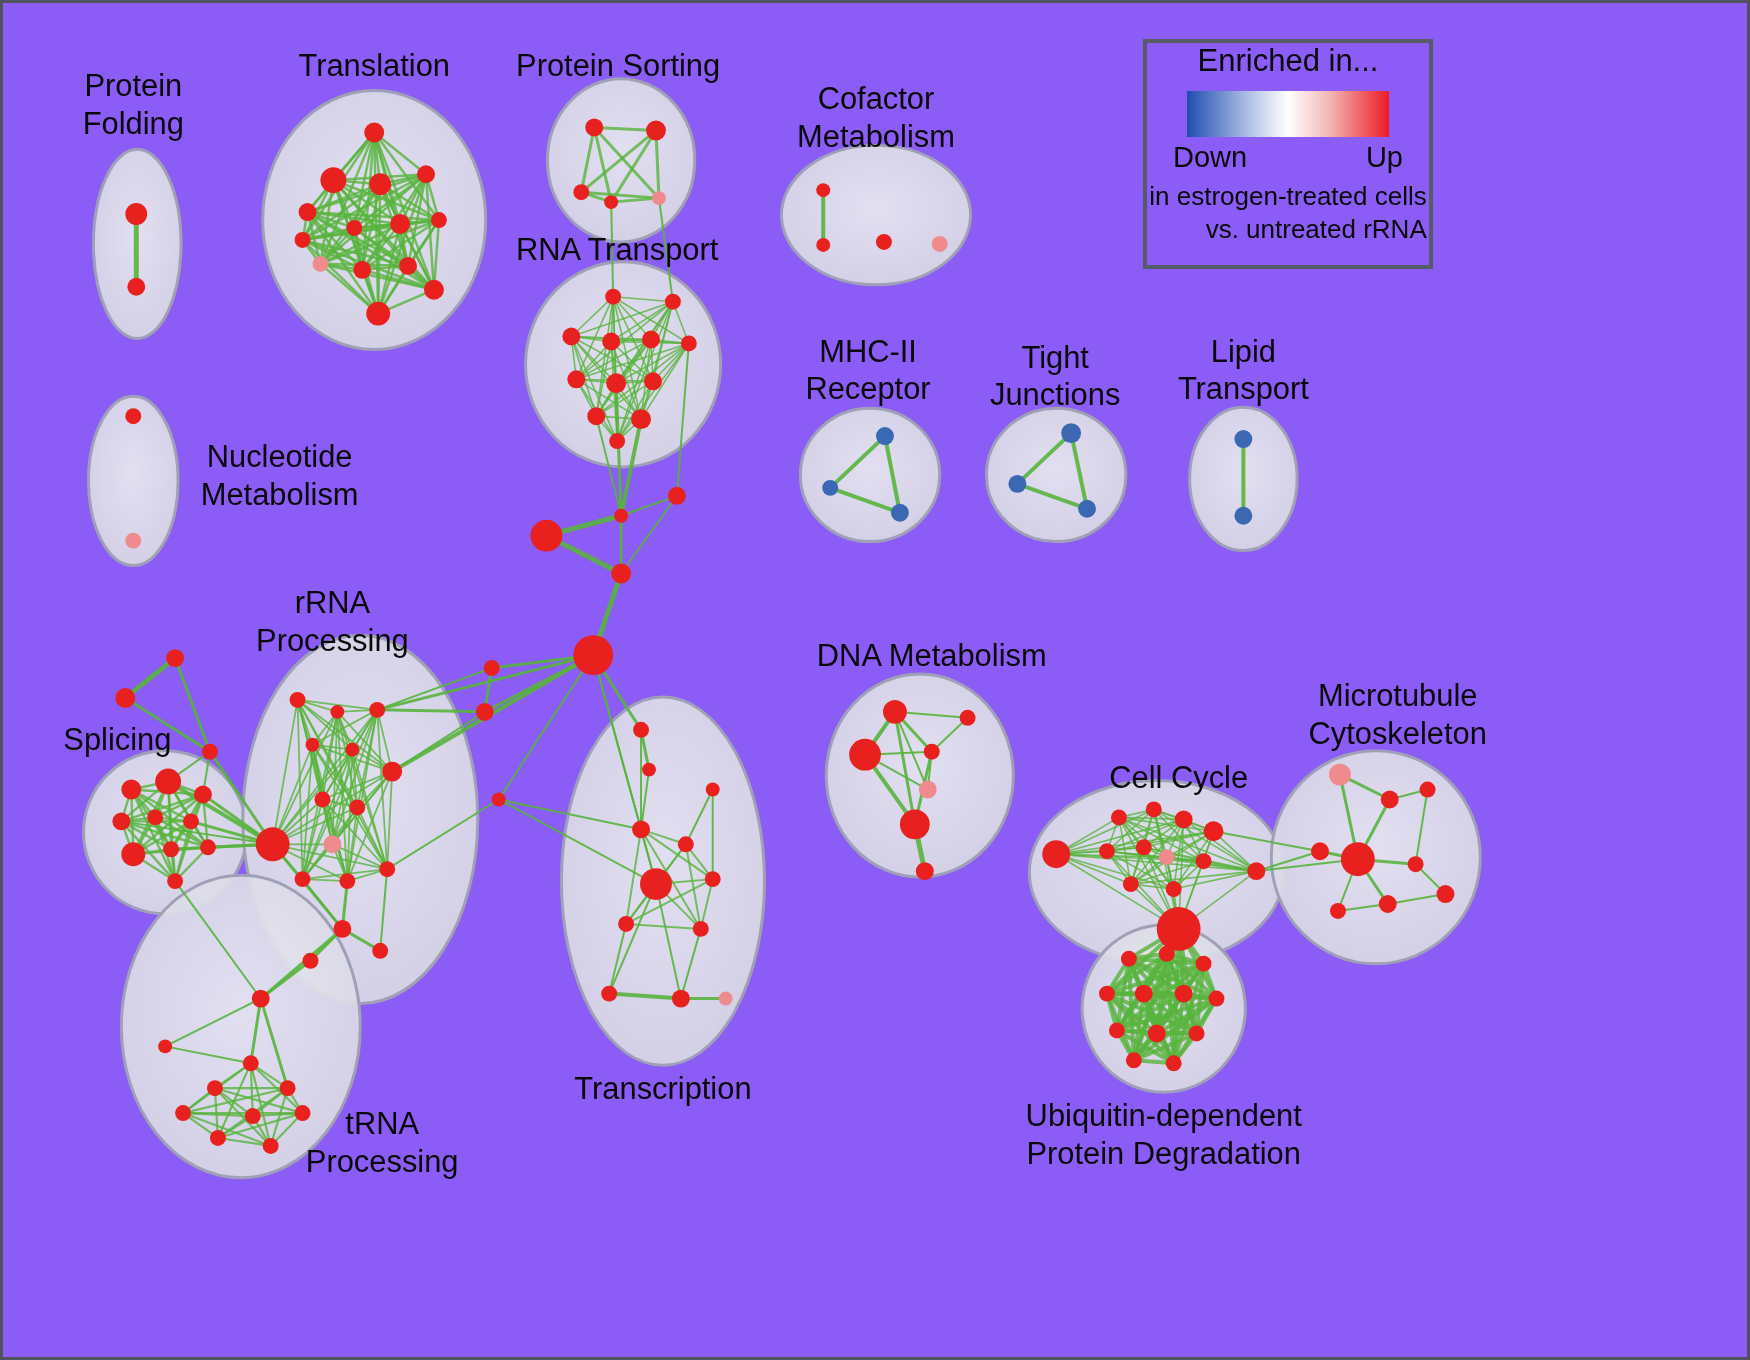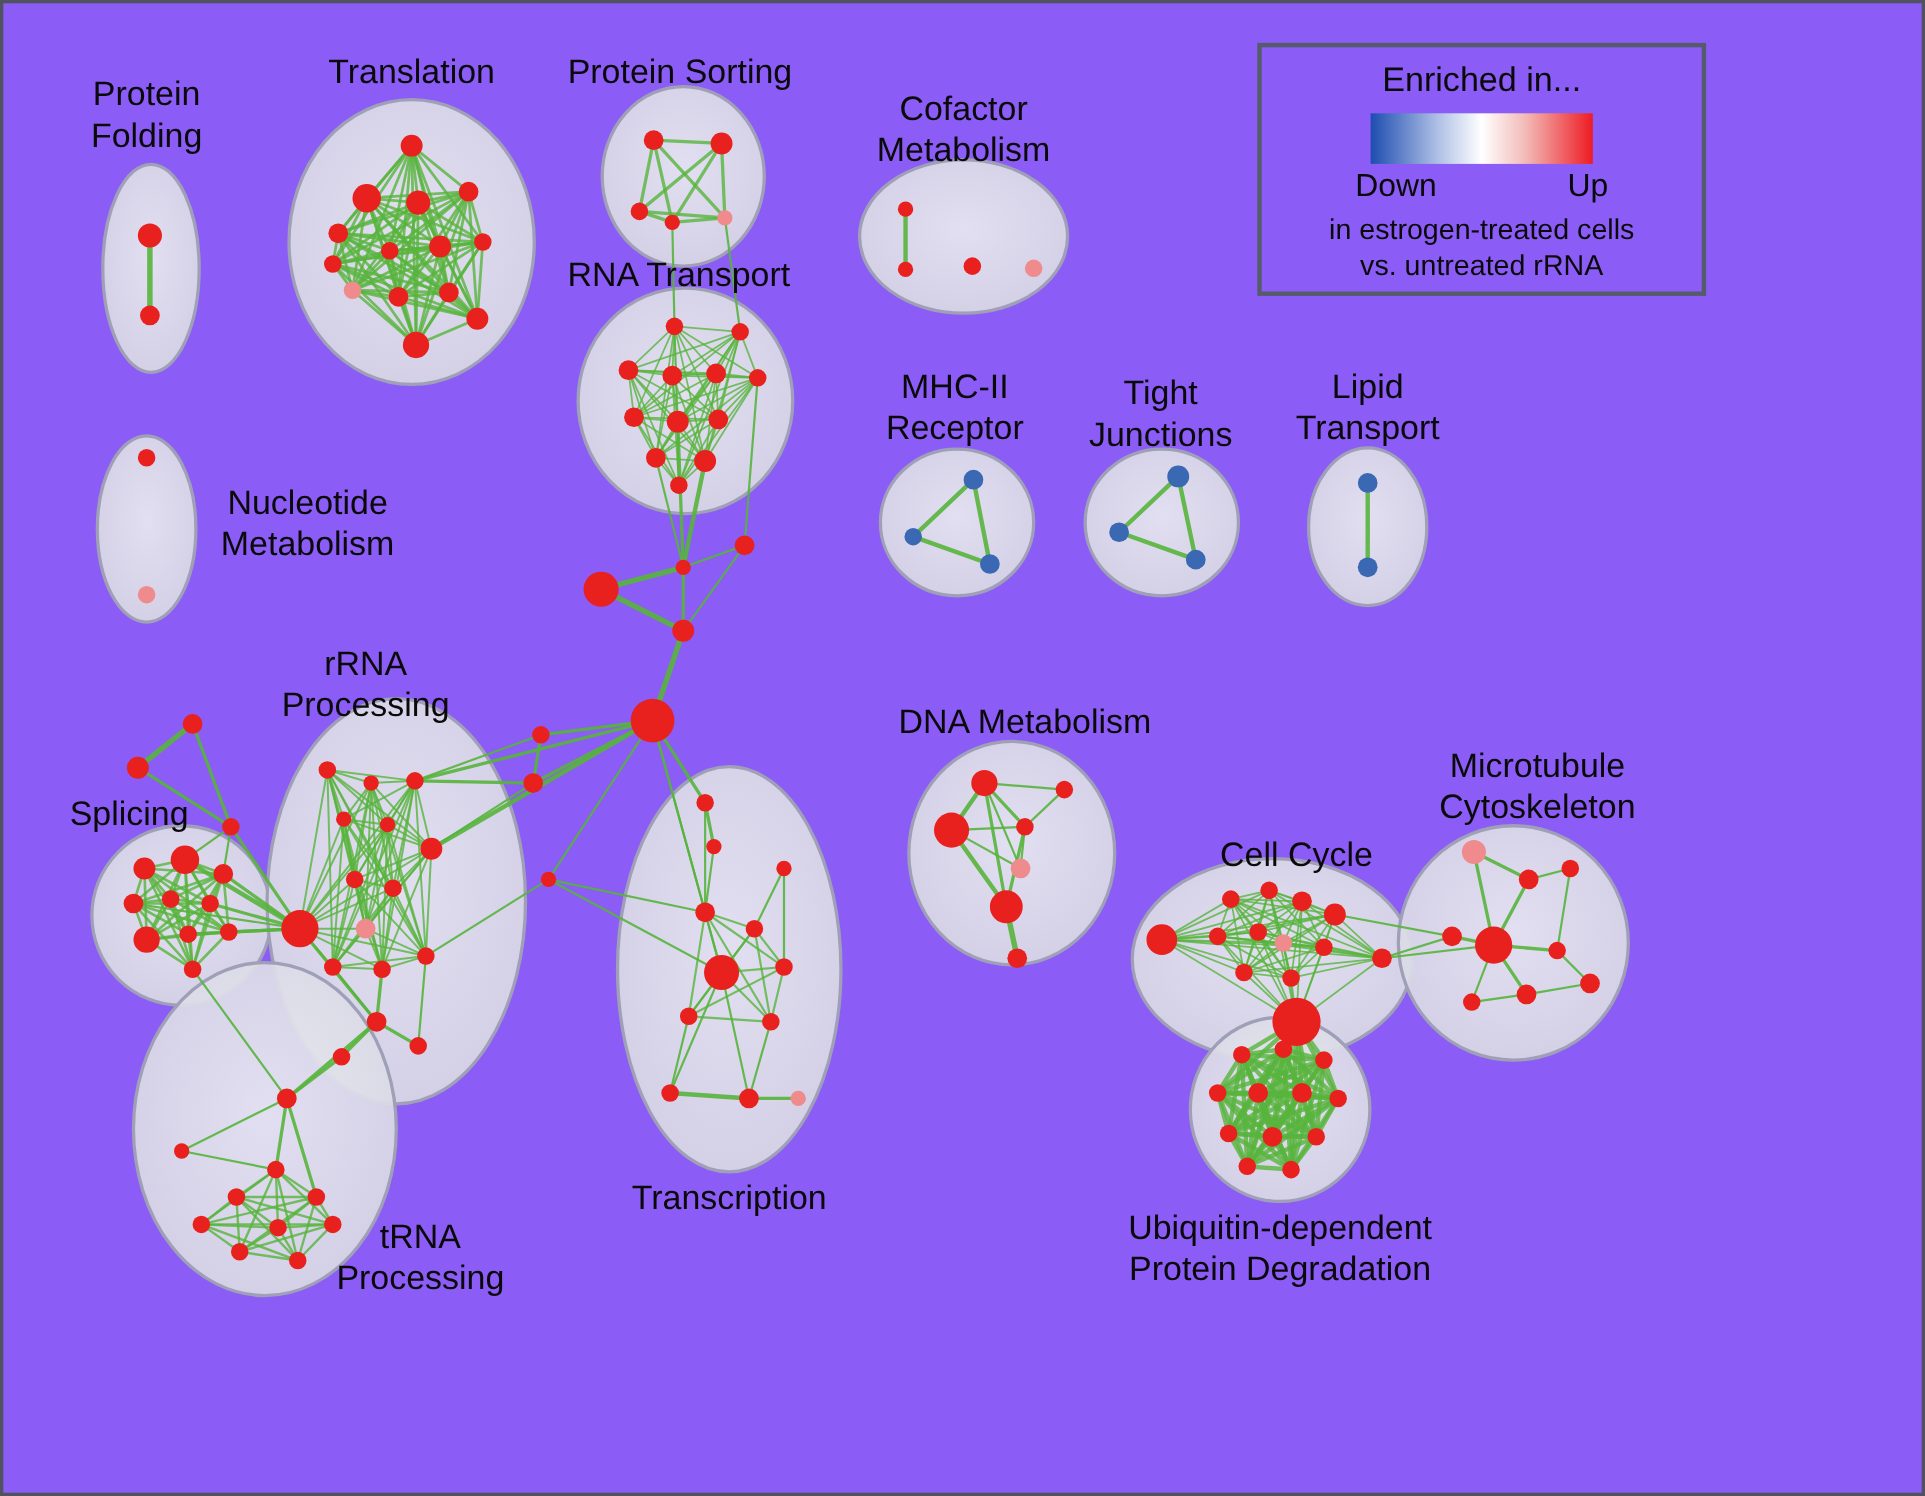--- a/index.html
+++ b/index.html
@@ -4,29 +4,29 @@
 <style>
   html,body{margin:0;padding:0;background:#8f90a8;}
   .canvas{
     position:relative;width:1750px;height:1360px;
     background:#c7c8e1;border:3px solid #51525f;box-sizing:border-box;
     overflow:hidden;font-family:"Liberation Sans",sans-serif;
   }
   #net{position:absolute;left:0;top:0;width:100%;height:100%;}
   #net text{font-family:"Liberation Sans",sans-serif;fill:#0a0a0a;}
   .legend{
-    position:absolute;left:1140px;top:36px;width:408px;height:230px;
+    position:absolute;left:1140px;top:36px;width:290px;height:230px;
     border:4px solid #565b69;box-sizing:border-box;
     display:flex;flex-direction:column;align-items:center;
-    padding-top:12px;color:#0a0a0a;
+    color:#0a0a0a;
   }
   .legend-title{font-size:31px;}
   .grad-bar{width:202px;height:46px;margin-top:12px;}
   .grad-labels{width:230px;display:flex;justify-content:space-between;font-size:29px;margin-top:4px;}
-  .legend-sub{font-size:26px;line-height:33px;text-align:center;margin-top:6px;}
+  .legend-sub{font-size:26px;line-height:33px;text-align:right;margin-top:6px;}
 </style>
 </head>
 <body>
 
 <div class="canvas" style="background: #8b5cf6;">
 
   <svg id="net" viewBox="0 0 1750 1360">
     <defs>
       <radialGradient id="cfill" cx="50%" cy="45%" r="70%">
         <stop offset="0%" stop-color="#e9e9f1"></stop>

